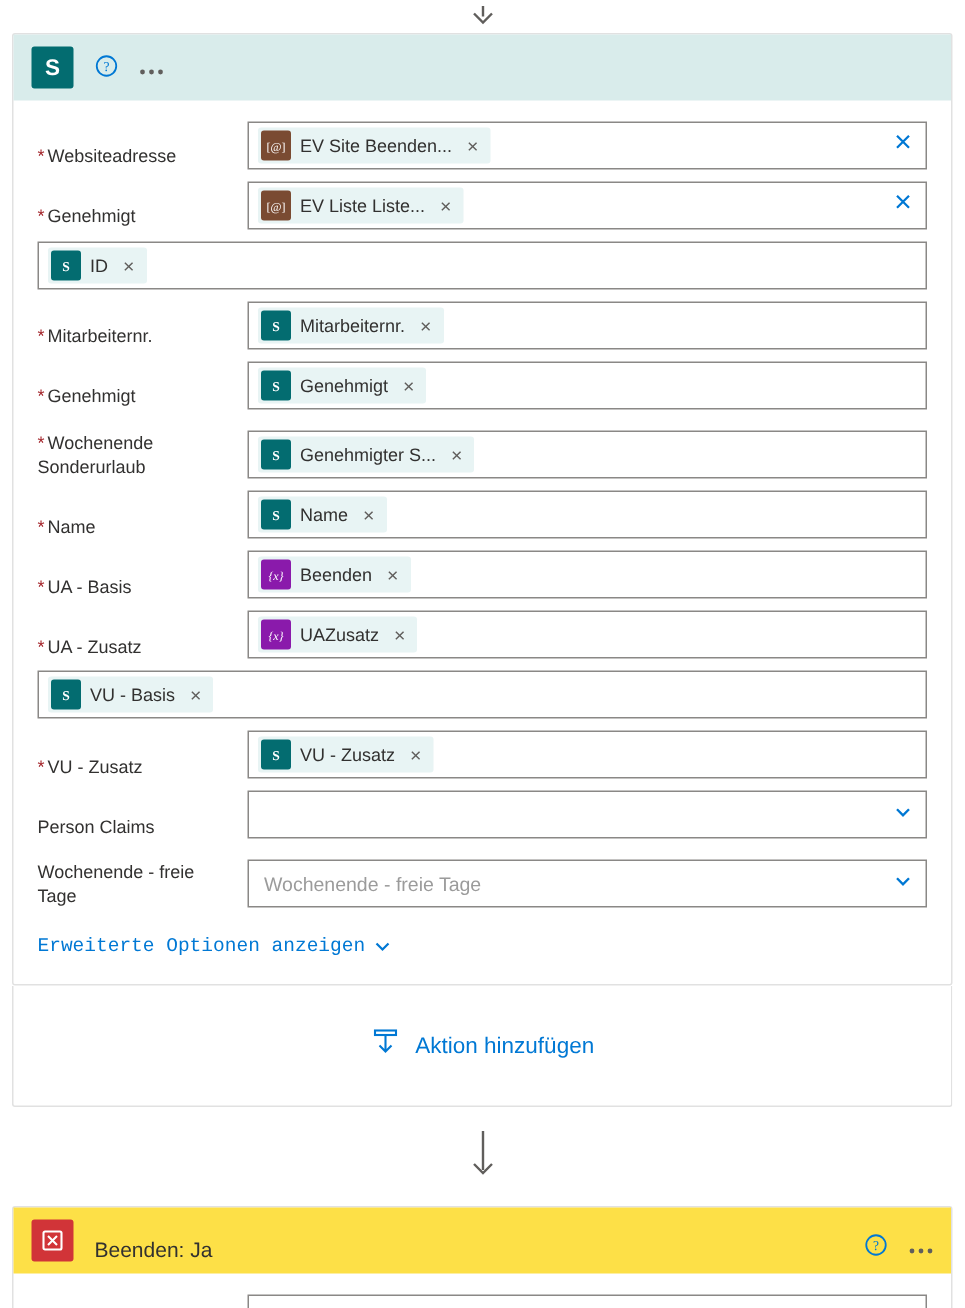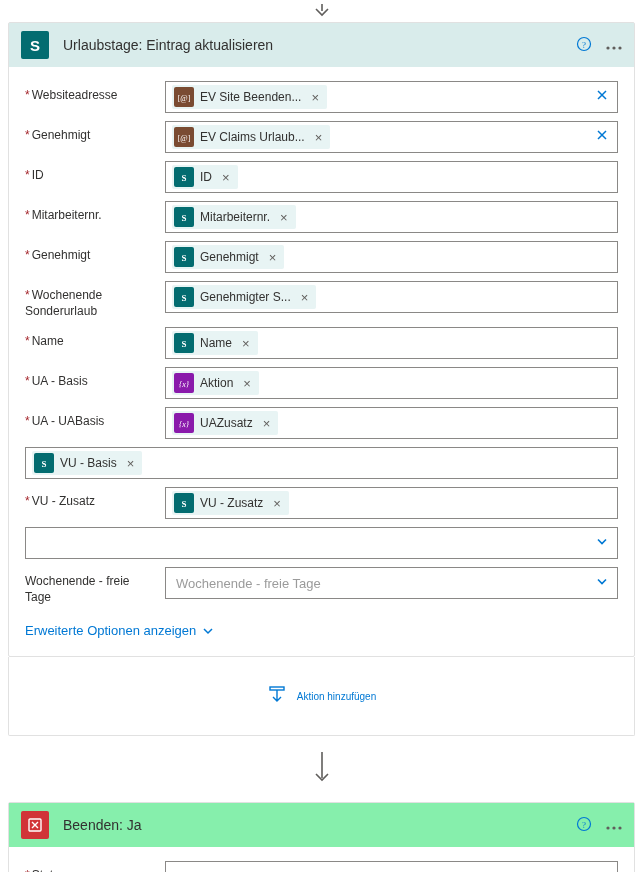--- a/index.html
+++ b/index.html
@@ -21,36 +21,36 @@
     border-radius: 2px;
     background: #fff;
     margin: 0 0 4px 0;
   }
   .card-header {
     display: flex; align-items: center;
     padding: 8px 12px;
     gap: 14px;
   }
   .card-header.sharepoint { background: #d9eceb; }
-  .card-header.terminate { background: #86efac; }
+  .card-header.terminate { background: #fde047; align-items: flex-end; }
   .card-icon {
     width: 28px; height: 28px; border-radius: 2px;
     display: flex; align-items: center; justify-content: center;
     color: #fff; font-size: 14px; font-weight: 600;
     flex-shrink: 0;
   }
   .card-icon.sp { background: #036c70; }
   .card-icon.term { background: #d13438; }
   .card-title { flex: 1; font-size: 14px; color: #323130; }
   .card-actions { display: flex; gap: 14px; align-items: center; }
   .help-icon, .more-icon { color: #605e5c; cursor: pointer; }
   .help-icon { color: #0078d4; }
   .card-body { padding: 14px 16px 18px 16px; }
   .field-row {
-    display: flex; align-items: flex-start;
+    display: flex; align-items: flex-end;
     margin-bottom: 8px; gap: 10px;
   }
   .field-label {
     width: 130px; flex-shrink: 0;
     font-size: 12px; color: #323130;
     padding-top: 7px; line-height: 1.3;
   }
   .field-label .req { color: #a4262c; margin-right: 2px; }
   .field-input {
     flex: 1; min-height: 32px;
@@ -85,25 +85,26 @@
   .token-icon.env { background: #7a4b32; color:#fff; }
   .token-icon.var { background: #8a1aab; color:#fff; }
   .token-text { white-space: nowrap; overflow: hidden; text-overflow: ellipsis; max-width: 140px; }
   .token-remove { color: #605e5c; cursor: pointer; padding: 0 4px; font-size: 13px; }
   .placeholder { color: #9b9b9b; font-size: 13px; padding-left: 4px; }
   .status-value { font-size: 13px; padding-left: 4px; color: #323130; }
   .advanced-toggle {
     display: inline-flex; align-items: center; gap: 6px;
     color: #0078d4; font-size: 13px; cursor: pointer;
     margin-top: 10px;
+    font-family: Liberation Mono, monospace;
   }
   .add-action-row {
     display: flex; justify-content: center; align-items: center;
     gap: 10px; padding: 28px 0 28px 0;
-    color: #0078d4; font-size: 10px; cursor: pointer;
+    color: #0078d4; font-size: 15px; cursor: pointer;
     border: 1px solid #e1e1e1; border-top: none;
     border-bottom-left-radius: 2px; border-bottom-right-radius: 2px;
     margin-top: -4px;
   }
   .add-action-icon { color: #0078d4; }
   .sp-logo-s { font-weight:700; font-size:15px; }
 </style>
 </head>
 <body>
 
@@ -113,21 +114,20 @@
     <svg width="20" height="14" viewBox="0 0 20 14">
         <path d="M10 0 L10 7 M4 5 L10 11 L16 5" stroke="#605e5c" stroke-width="1.6" fill="none"></path>
       </svg>
   </div>
 
   <div class="card">
     <div class="card-header sharepoint">
       <div class="card-icon sp">
           <span class="sp-logo-s">S</span>
         </div>
-      <div class="card-title">Urlaubstage: Eintrag aktualisieren</div>
       <div class="card-actions">
         <span class="help-icon">
           <svg width="16" height="16" viewBox="0 0 16 16" fill="none">
               <circle cx="8" cy="8" r="6.5" stroke="#0078d4" stroke-width="1.2"></circle>
               <text x="8" y="11.5" text-anchor="middle" font-size="9" fill="#0078d4" font-family="Segoe UI">?</text>
             </svg>
         </span>
         <span class="more-icon">
           <svg width="16" height="4" viewBox="0 0 16 4">
               <circle cx="2" cy="2" r="1.6" fill="#605e5c"></circle>
@@ -157,29 +157,28 @@
           </div>
         </div><div class="field-row">
           <div class="field-label"><span class="req">*</span><span>Genehmigt</span></div>
           <div class="field-input">
             <span class="token">
               <span class="token-icon env">
                 <svg width="12" height="12" viewBox="0 0 12 12">
                   <text x="6" y="9.5" text-anchor="middle" font-size="8" fill="#fff" font-family="Segoe UI">[@]</text>
                 </svg>
               </span>
-              <span class="token-text">EV Claims Urlaub...</span>
+              <span class="token-text">EV Liste Liste...</span>
               <span class="token-remove">×</span>
             </span>
             <span class="clear-x"><svg width="14" height="14" viewBox="0 0 14 14">
                 <path d="M3 3 L11 11 M11 3 L3 11" stroke="#0078d4" stroke-width="1.5"></path>
               </svg></span>
           </div>
         </div><div class="field-row">
-          <div class="field-label"><span class="req">*</span><span>ID</span></div>
           <div class="field-input">
             <span class="token">
               <span class="token-icon sp">
                 <svg width="12" height="12" viewBox="0 0 12 12">
                   <text x="6" y="9.5" text-anchor="middle" font-size="9" fill="#fff" font-family="Segoe UI" font-weight="700">S</text>
                 </svg>
               </span>
               <span class="token-text">ID</span>
               <span class="token-remove">×</span>
             </span>
@@ -238,26 +237,26 @@
           </div>
         </div><div class="field-row">
           <div class="field-label"><span class="req">*</span><span>UA - Basis</span></div>
           <div class="field-input">
             <span class="token">
               <span class="token-icon var">
                 <svg width="12" height="12" viewBox="0 0 12 12">
                   <text x="6" y="9.5" text-anchor="middle" font-size="8" fill="#fff" font-family="Segoe UI" font-style="italic">{x}</text>
                 </svg>
               </span>
-              <span class="token-text">Aktion</span>
-              <span class="token-remove">×</span>
-            </span>
-          </div>
-        </div><div class="field-row">
-          <div class="field-label"><span class="req">*</span><span>UA - UABasis</span></div>
+              <span class="token-text">Beenden</span>
+              <span class="token-remove">×</span>
+            </span>
+          </div>
+        </div><div class="field-row">
+          <div class="field-label"><span class="req">*</span><span>UA - Zusatz</span></div>
           <div class="field-input">
             <span class="token">
               <span class="token-icon var">
                 <svg width="12" height="12" viewBox="0 0 12 12">
                   <text x="6" y="9.5" text-anchor="middle" font-size="8" fill="#fff" font-family="Segoe UI" font-style="italic">{x}</text>
                 </svg>
               </span>
               <span class="token-text">UAZusatz</span>
               <span class="token-remove">×</span>
             </span>
@@ -281,20 +280,21 @@
               <span class="token-icon sp">
                 <svg width="12" height="12" viewBox="0 0 12 12">
                   <text x="6" y="9.5" text-anchor="middle" font-size="9" fill="#fff" font-family="Segoe UI" font-weight="700">S</text>
                 </svg>
               </span>
               <span class="token-text">VU - Zusatz</span>
               <span class="token-remove">×</span>
             </span>
           </div>
         </div><div class="field-row">
+          <div class="field-label"><span>Person Claims</span></div>
           <div class="field-input dropdown">
             <span class="placeholder"></span>
             <span class="chevron"><svg width="14" height="14" viewBox="0 0 14 14">
                 <path d="M3 5 L7 9 L11 5" stroke="#0078d4" stroke-width="1.6" fill="none"></path>
               </svg></span>
           </div>
         </div><div class="field-row">
           <div class="field-label"><span>Wochenende - freie Tage</span></div>
           <div class="field-input dropdown">
             <span class="placeholder">Wochenende - freie Tage</span>

